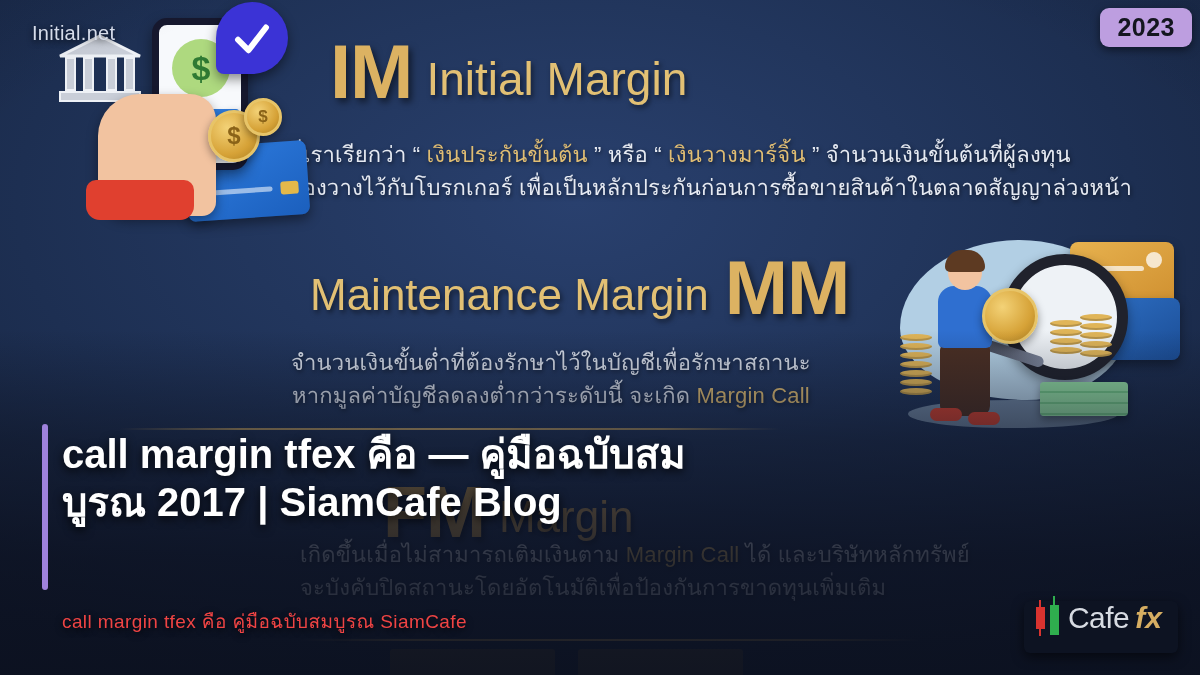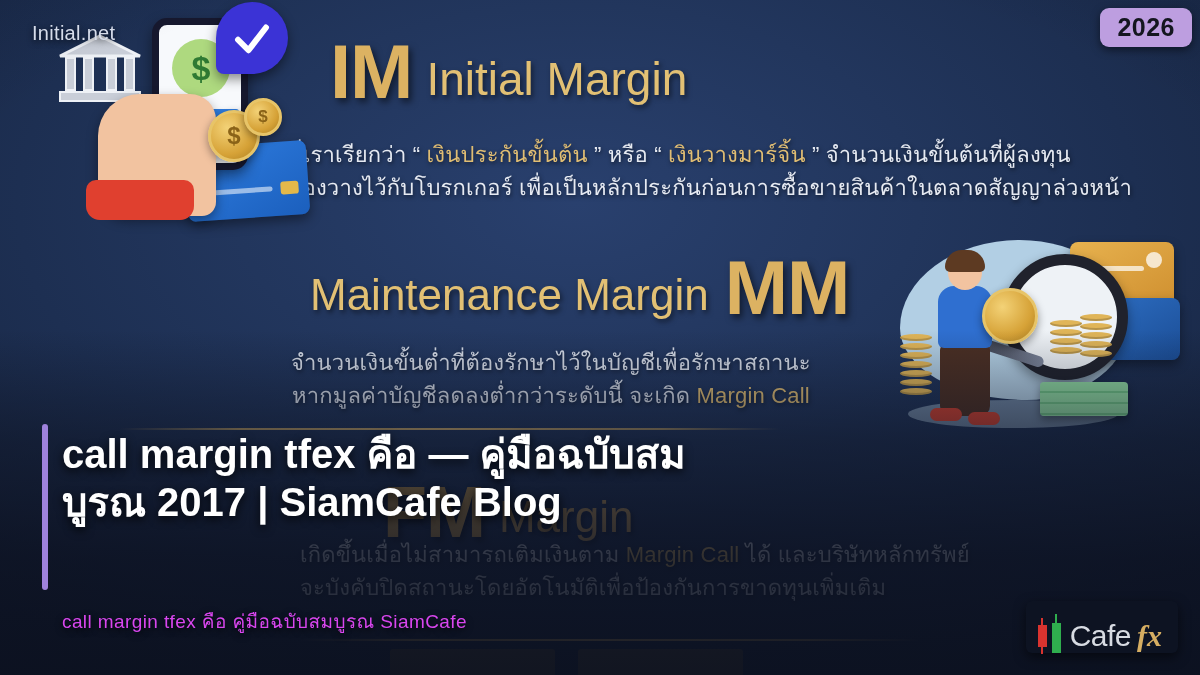--- a/index.html
+++ b/index.html
@@ -194,21 +194,21 @@
     background:#9f82dc; border-radius:3px;
   }
   #headline{
     position:absolute; left:62px; top:430px; width:700px;
     color:#ffffff; font-size:40px; line-height:48px; font-weight:bold;
     text-shadow:0 3px 10px rgba(0,0,0,.85);
     white-space:pre-line;
   }
   #subline{
     position:absolute; left:62px; top:606px;
-    color:#d946ef; font-size:19px; letter-spacing:.4px;
+    color:#ef4444; font-size:19px; letter-spacing:.4px;
     text-shadow:0 2px 7px rgba(0,0,0,.85);
   }
 
   
   #watermark{
     position:absolute; left:32px; top:22px;
     color:#d6dcea; font-size:20px; letter-spacing:.3px;
     text-shadow:0 2px 6px rgba(0,0,0,.75);
   }
 
@@ -217,33 +217,33 @@
     position:absolute; right:8px; top:8px;
     background:#bd9ee0; color:#14161f; border-radius:9px;
     padding:5px 17px; font-size:25px; font-weight:bold; letter-spacing:.5px;
     box-shadow:0 3px 9px rgba(0,0,0,.5);
   }
 
   
   #logo{
     position:absolute; right:22px; bottom:22px; height:52px;
     background:#0d1322; border-radius:6px; padding:0 16px 0 12px;
-    display:flex; align-items:flex-end; gap:9px;
+    display:flex; align-items:flex-start; gap:9px;
     box-shadow:0 4px 12px rgba(0,0,0,.55);
   }
   #logo-candles{ display:flex; align-items:flex-end; gap:5px; height:34px; }
   .candle{ position:relative; width:9px; }
   .candle .wick{ position:absolute; left:50%; transform:translateX(-50%); width:2px; background:inherit; }
   #candle-red{ height:22px; background:#d9332f; align-self:center; }
   #candle-red .wick{ top:-7px; height:7px; background:#d9332f; }
   #candle-red .wick.b{ top:22px; height:7px; }
   #candle-green{ height:30px; background:#2fae4e; }
   #candle-green .wick{ top:-9px; height:9px; background:#2fae4e; }
   #logo-cafe{ color:#d7dbe2; font-size:30px; letter-spacing:-.5px; }
-  #logo-fx{ color:#d6ae62; font-size:30px; font-weight:bold; font-style:italic; font-family:Liberation Serif, serif; margin-left:-3px; }
+  #logo-fx{ color:#d6ae62; font-size:30px; font-weight:bold; font-style:italic; font-family:Liberation Sans, sans-serif; margin-left:-3px; }
 </style>
 </head>
 <body>
 
 <div id="artwork">
 
   <div class="rule r1"></div>
   <div class="rule r2"></div>
 
   <div class="hd" id="im-row">
@@ -351,21 +351,21 @@
   <div class="peek" id="peek-a"></div>
   <div class="peek" id="peek-b"></div>
 
   <div id="vignette"></div>
 </div>
 
 <div id="scrim"></div>
 
 <div id="watermark">Initial.net</div>
 
-<div id="year-badge">2026</div>
+<div id="year-badge">2023</div>
 
 <div id="accent-bar"></div>
 <div id="headline">call margin tfex คือ — คู่มือฉบับสมบูรณ 2017 | SiamCafe Blog</div>
 <div id="subline">call margin tfex คือ คู่มือฉบับสมบูรณ SiamCafe</div>
 
 <div id="logo">
   <div id="logo-candles">
     <div class="candle" id="candle-red">
       <span class="wick"></span>
         <span class="wick b"></span>

